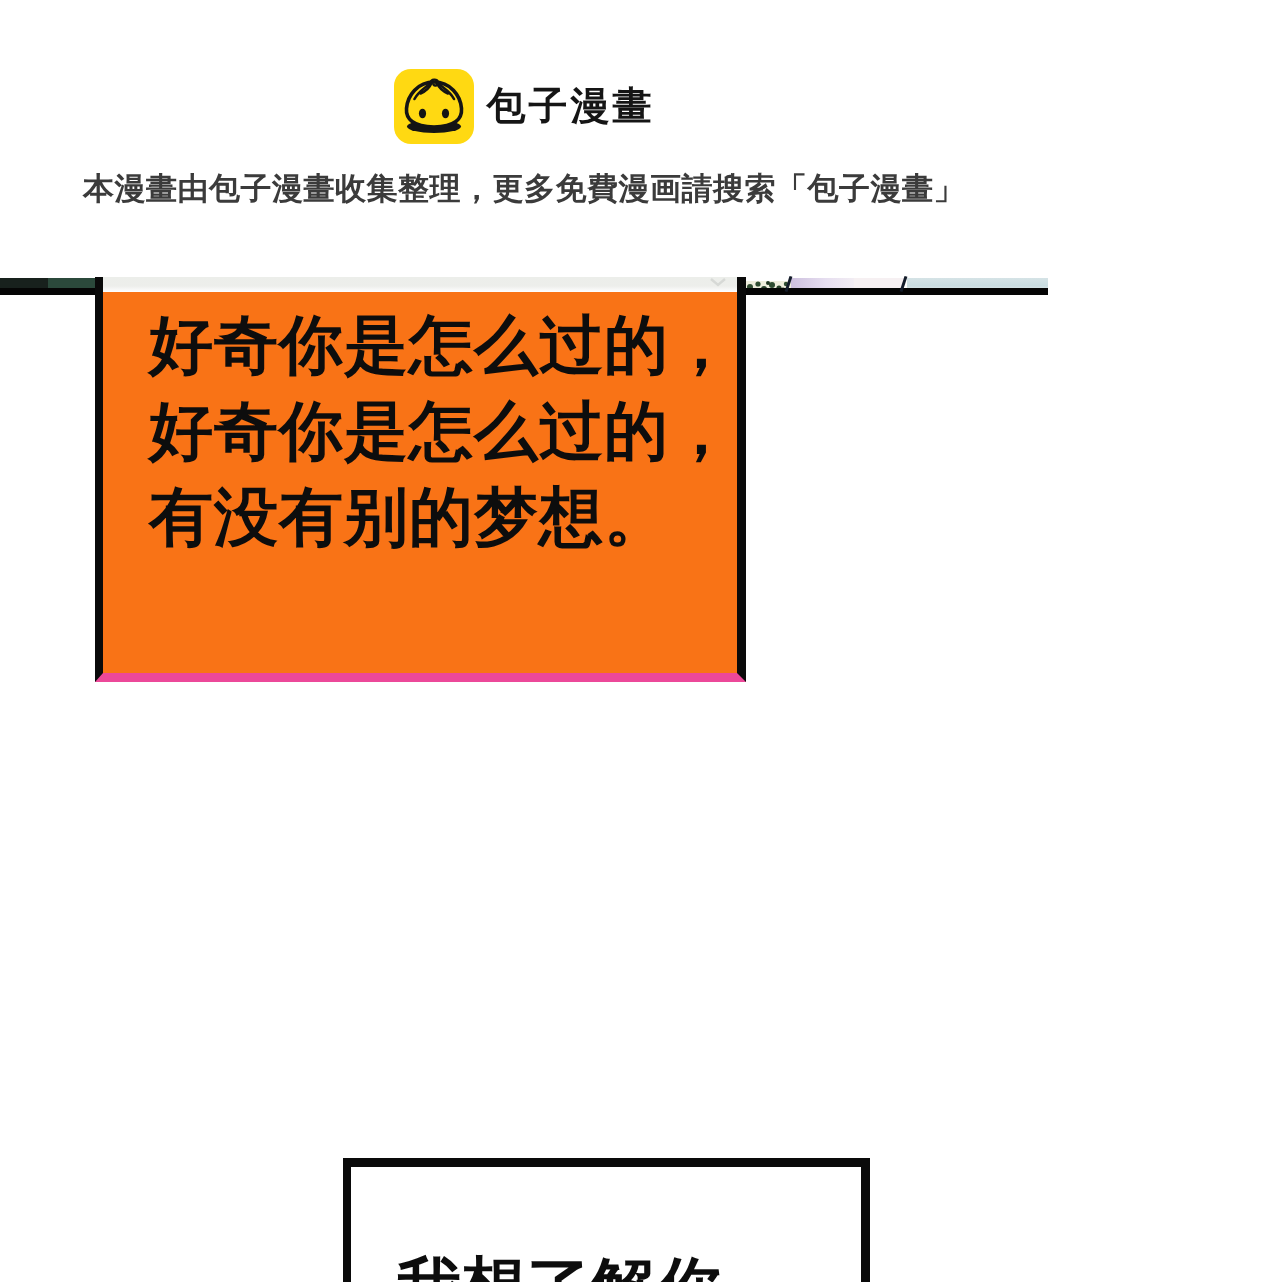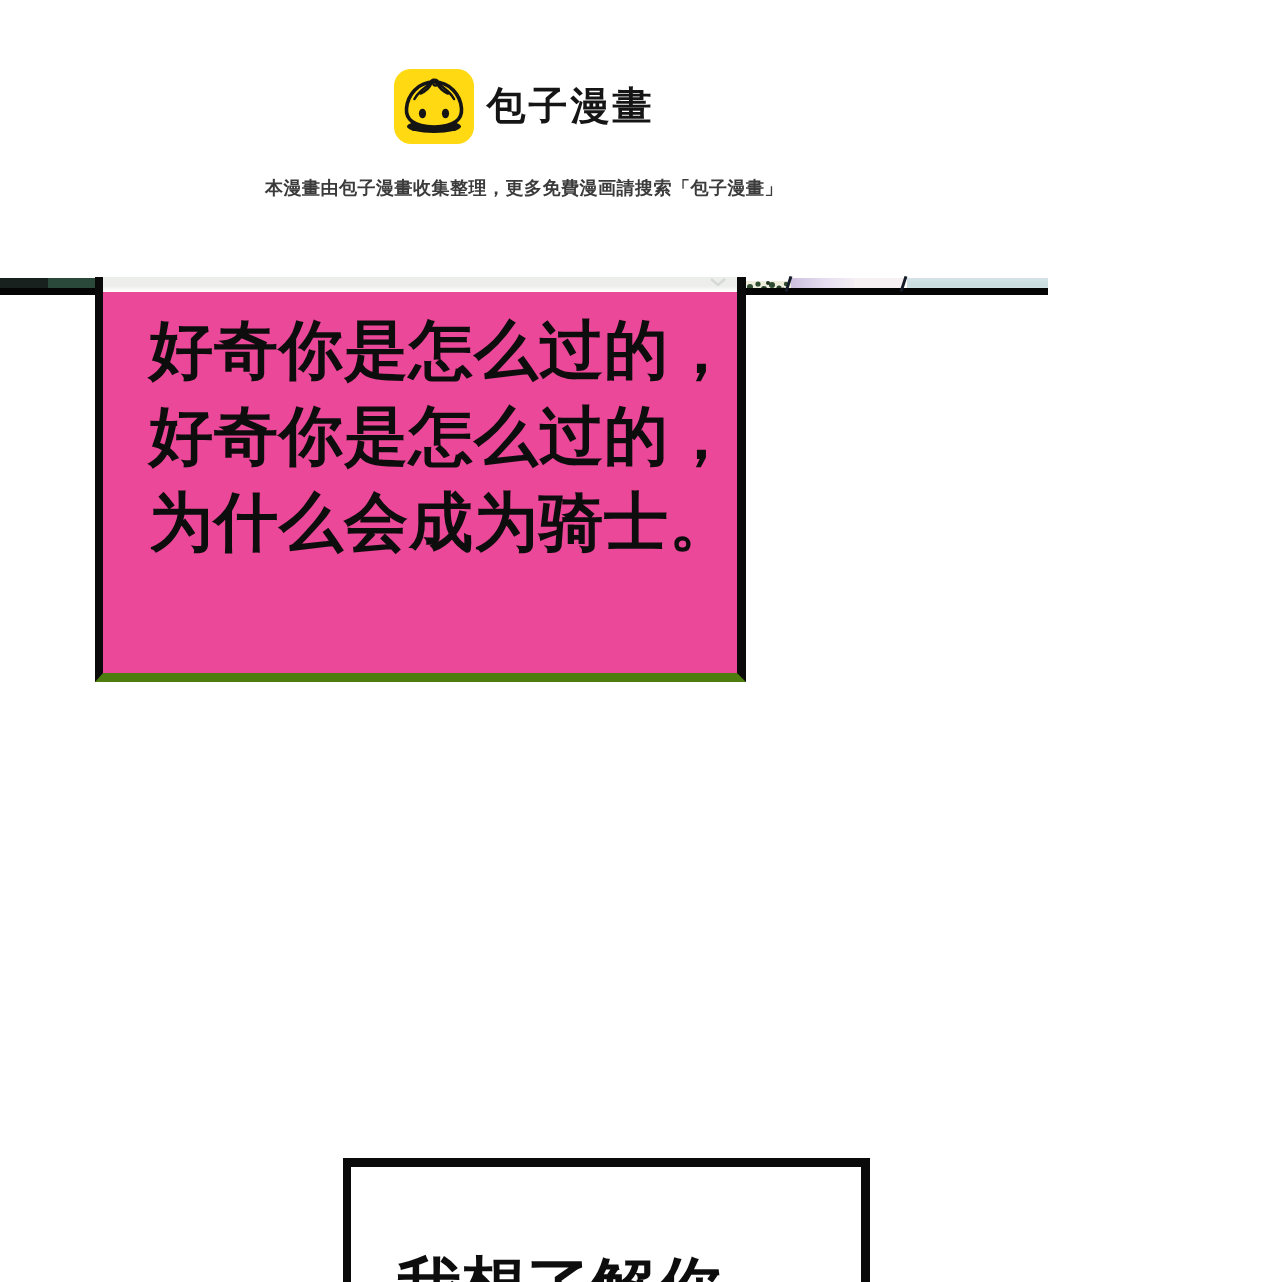--- a/index.html
+++ b/index.html
@@ -28,21 +28,21 @@
   .brand-name {
     font-size: 39px;
     font-weight: 800;
     letter-spacing: 3px;
     color: #151515;
   }
   .notice {
     position: absolute;
     left: 0; right: 0; top: 172px;
     text-align: center;
-    font-size: 18px;
+    font-size: 31px;
     line-height: 33px;
     font-weight: 600;
     color: #3b3b3b;
     letter-spacing: 0.5px;
   }
 
   
   .strip-seg { position: absolute; top: 278px; height: 11px; }
   .seg-left-dark   { left: 0;    width: 48px;  background: #18211d; }
   .seg-left-green  { left: 48px; width: 47px;  background: #2b493b; }
@@ -65,25 +65,26 @@
     left: 0; top: 288px;
     width: 1280px; height: 7px;
     background: #050505;
   }
 
   
   .bubble1 {
     position: absolute;
     left: 95px; top: 277px;
     width: 651px; height: 405px;
-    background: #ec4899;
+    background: #f97316;
     border-left: 8px solid #0a0a0a;
     border-right: 9px solid #0a0a0a;
-    border-bottom: 9px solid #4d7c0f;
+    border-bottom: 9px solid #ec4899;
     z-index: 5;
+    font-family: Liberation Mono, monospace;
   }
   .bubble1-topstrip {
     position: absolute;
     left: 0; top: 0;
     width: 100%; height: 15px;
     background: linear-gradient(180deg, #eceeea 0%, #edeeeb 60%, #ffffff 100%);
   }
   .chevron { position: absolute; left: 607px; top: 1px; display: block; }
   .bubble-text {
     position: absolute;
@@ -166,21 +167,21 @@
 
   <div class="bubble1">
     <div class="bubble1-topstrip">
       <svg class="chevron" width="16" height="9" viewBox="0 0 16 9" aria-hidden="true">
         <polyline points="1,1 8,7 15,1" fill="none" stroke="#d7d9d6" stroke-width="2.4"></polyline>
       </svg>
     </div>
     <div class="bubble-text">
       <div>好奇你是怎么过的，</div>
       <div>好奇你是怎么过的，</div>
-      <div>为什么会成为骑士。</div>
+      <div>有没有别的梦想。</div>
     </div>
   </div>
 
   <div class="bubble2">
     <div class="bubble2-text">我想了解你</div>
   </div>
 
 </div>
 
 </body></html>

